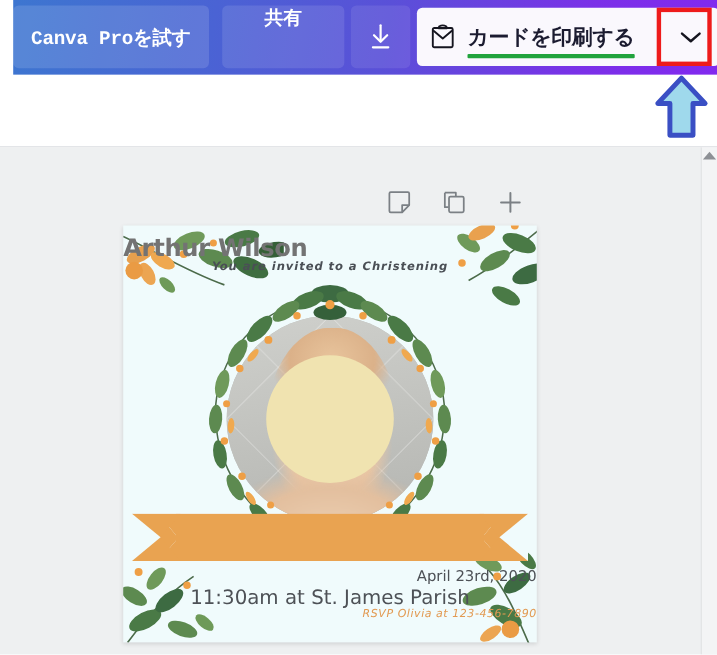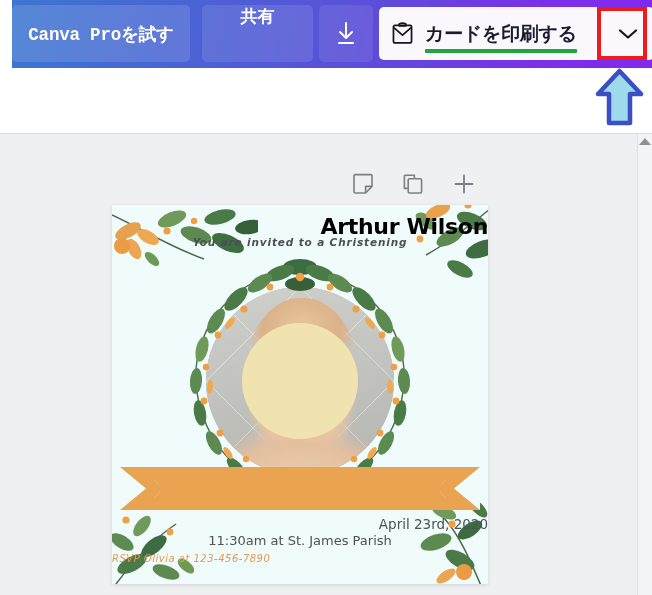--- a/index.html
+++ b/index.html
@@ -269,22 +269,22 @@
   
   .banner {
     position: absolute;
     left: 8px; top: 262px;
     width: 360px; height: 43px;
     z-index: 5;
   }
   .banner-name {
     position: absolute;
     left: 0; right: 0; top: 9px;
-    text-align: right;
-    color: #000000;
+    text-align: left;
+    color: #737373;
     font-size: 22px;
     font-weight: bold;
     letter-spacing: -0.3px;
     font-family: "DejaVu Sans", sans-serif;
     z-index: 6;
   }
 
   .card-date {
     position: absolute;
     left: 0; right: 0; top: 311px;
@@ -292,28 +292,28 @@
     font-family: "DejaVu Sans", sans-serif;
     font-size: 13.5px;
     color: #4d5156;
     z-index: 5;
   }
   .card-venue {
     position: absolute;
     left: 0; right: 0; top: 328px;
     text-align: center;
     font-family: "DejaVu Sans", sans-serif;
-    font-size: 13px;
+    font-size: 18px;
     color: #4d5156;
     z-index: 5;
   }
   .card-rsvp {
     position: absolute;
     left: 0; right: 0; top: 348px;
-    text-align: left;
+    text-align: right;
     font-family: "DejaVu Sans", sans-serif;
     font-style: italic;
     font-size: 10px;
     color: #e29a52;
     letter-spacing: 0.5px;
     z-index: 5;
   }
 </style>
 </head>
 <body>

